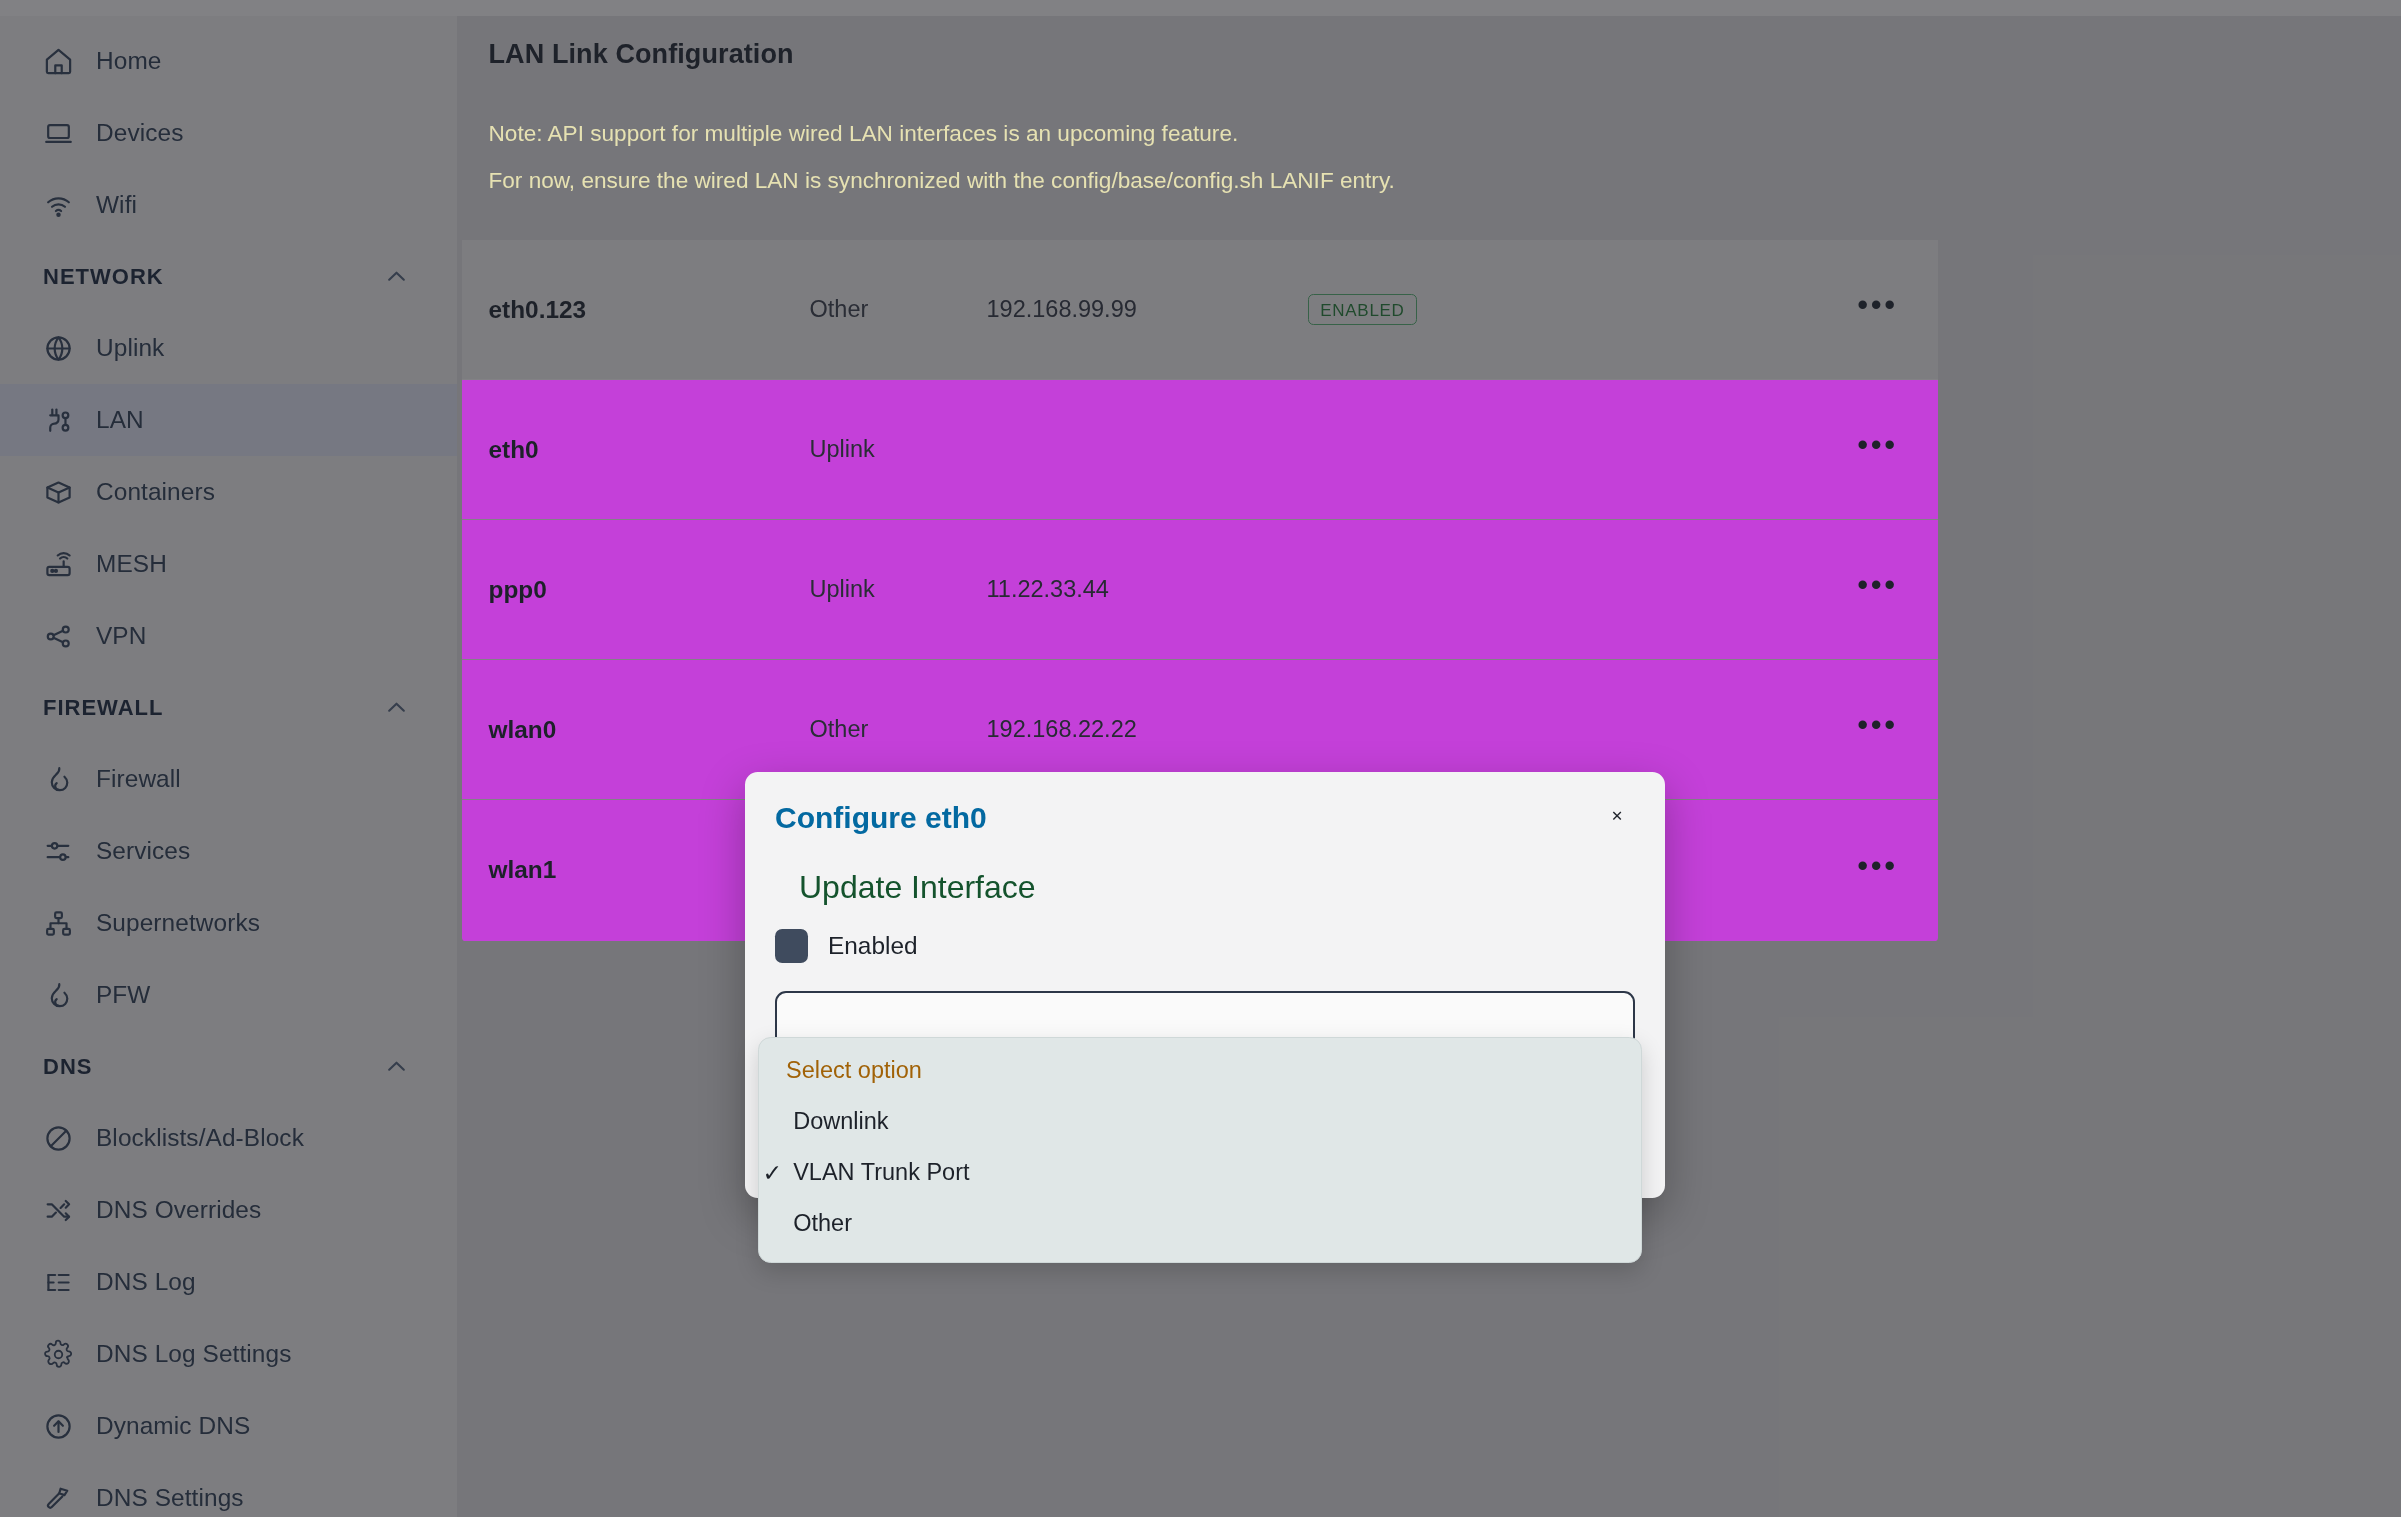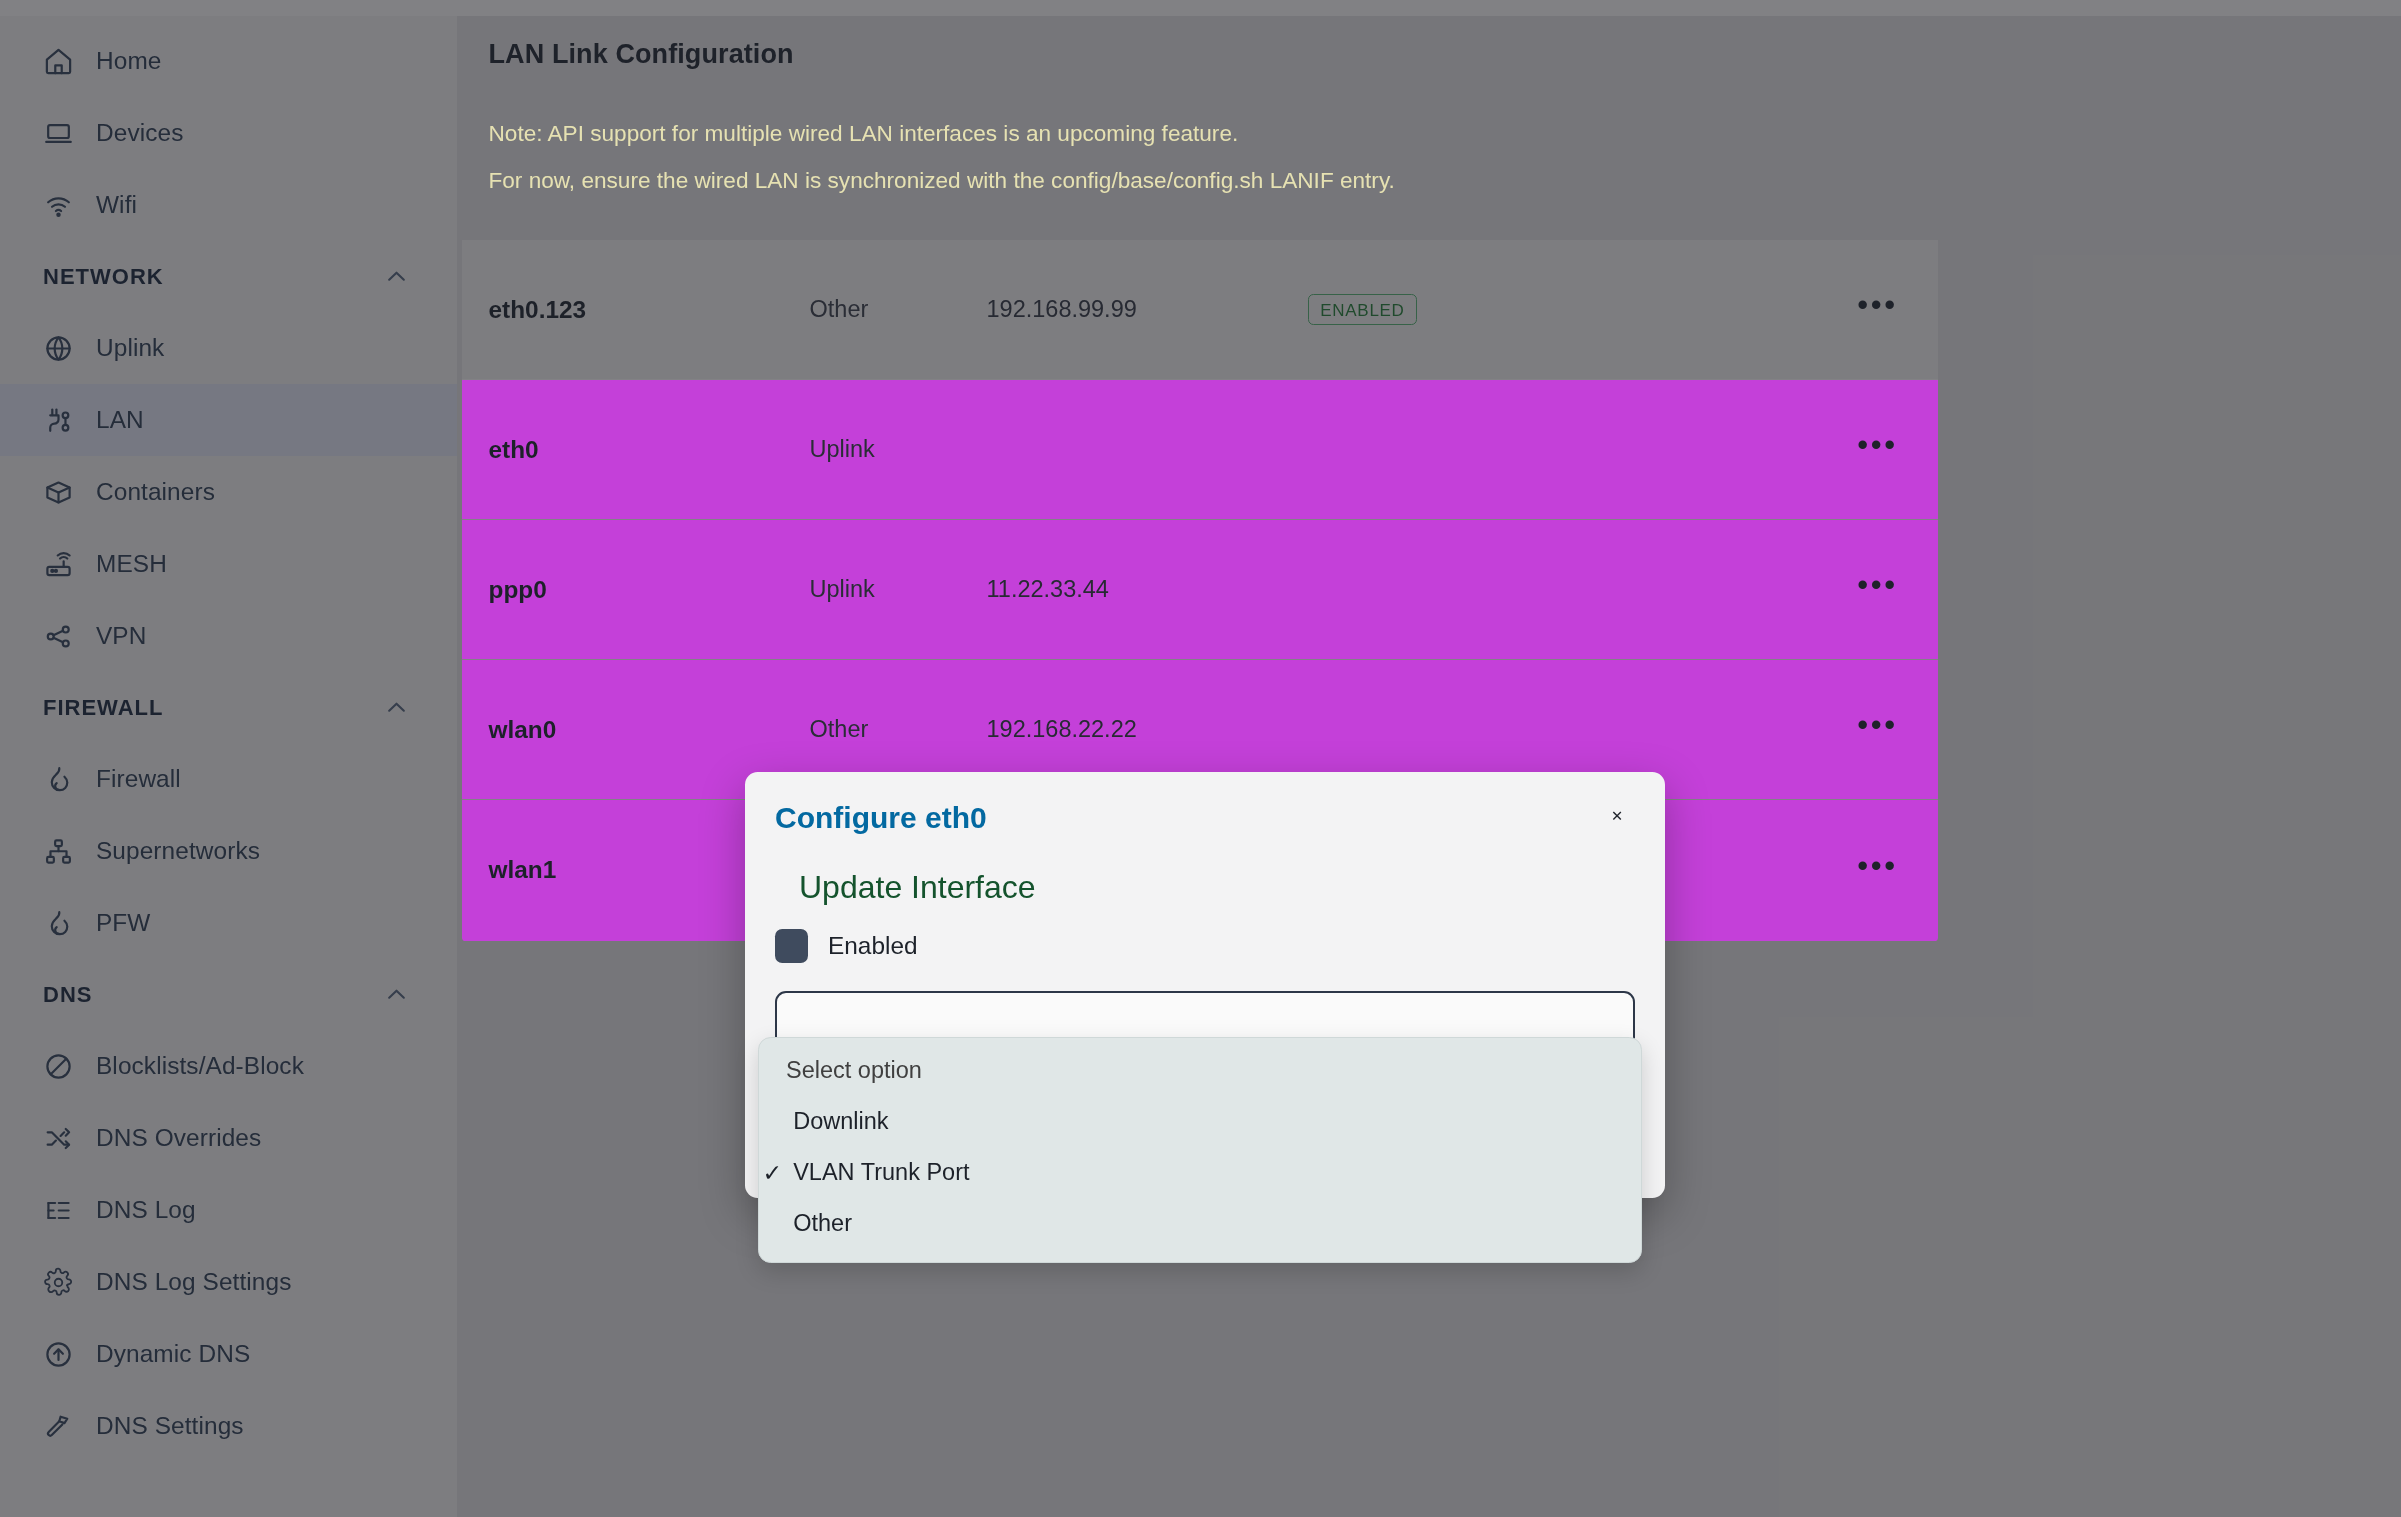--- a/index.html
+++ b/index.html
@@ -281,21 +281,21 @@
   }
   .dd-item .tick {
     width: 23.5px;
     flex: 0 0 23.5px;
     margin-left: -23.5px;
     margin-right: 7.2px;
     font-size: 23.5px;
     color: #1d222a;
   }
   .dd-item.placeholder {
-    color: #404040;
+    color: #a16207;
     cursor: default;
   }
   .dd-item + .dd-item { margin-top: 11px; }
 
   .save-btn {
     display: block;
     width: 100%;
     margin-top: 14.5px;
     height: 65px;
     border: none;
@@ -420,20 +420,33 @@
         </span>
       </div>
       <div class="nav-item">
         <span class="ico">
           <svg width="31" height="31" viewBox="0 0 24 24" fill="none" stroke="currentColor" stroke-width="1.7" stroke-linecap="round" stroke-linejoin="round">
             <path d="M12.6 3.2c.4 2.8-1.4 3.9-2.8 5.3-1.9 1.8-3 3.3-3 5.6A6.2 6.2 0 0 0 13 20.3c3.5 0 5.8-2.6 5.8-5.9 0-2.1-1-3.4-2.2-4.5"></path>
             <path d="M12.2 20.1a2.9 2.9 0 0 1-1.6-5.2"></path>
           </svg>
         </span>
         <span class="nav-label">Firewall</span>
+      </div>
+      <div class="nav-item">
+        <span class="ico">
+          <svg width="31" height="31" viewBox="0 0 24 24" fill="none" stroke="currentColor" stroke-width="1.7" stroke-linecap="round" stroke-linejoin="round">
+            <circle cx="9" cy="7.6" r="2.1"></circle>
+            <path d="M11.4 7.6h8.2"></path>
+            <path d="M3.6 7.6h3.3"></path>
+            <circle cx="15.4" cy="16.4" r="2.1"></circle>
+            <path d="M17.8 16.4h1.8"></path>
+            <path d="M3.6 16.4h9.3"></path>
+          </svg>
+        </span>
+        <span class="nav-label">Services</span>
       </div>
       <div class="nav-item">
         <span class="ico">
           <svg width="31" height="31" viewBox="0 0 24 24" fill="none" stroke="currentColor" stroke-width="1.7" stroke-linecap="round" stroke-linejoin="round">
             <rect x="9.4" y="3.4" width="5.2" height="4.4" rx="1"></rect>
             <rect x="3.2" y="16.2" width="5.2" height="4.4" rx="1"></rect>
             <rect x="15.6" y="16.2" width="5.2" height="4.4" rx="1"></rect>
             <path d="M12 7.8v4"></path>
             <path d="M5.8 16.2v-4.4h12.4v4.4"></path>
           </svg>

